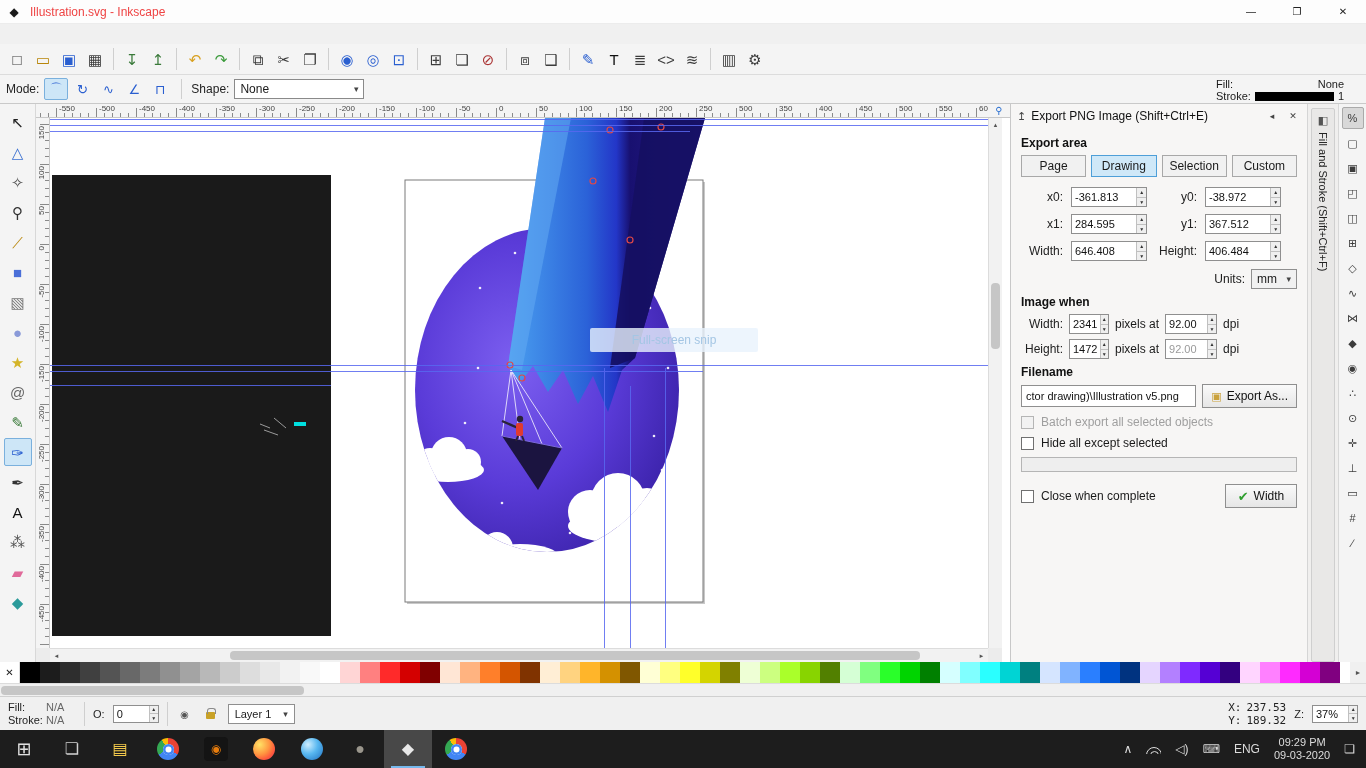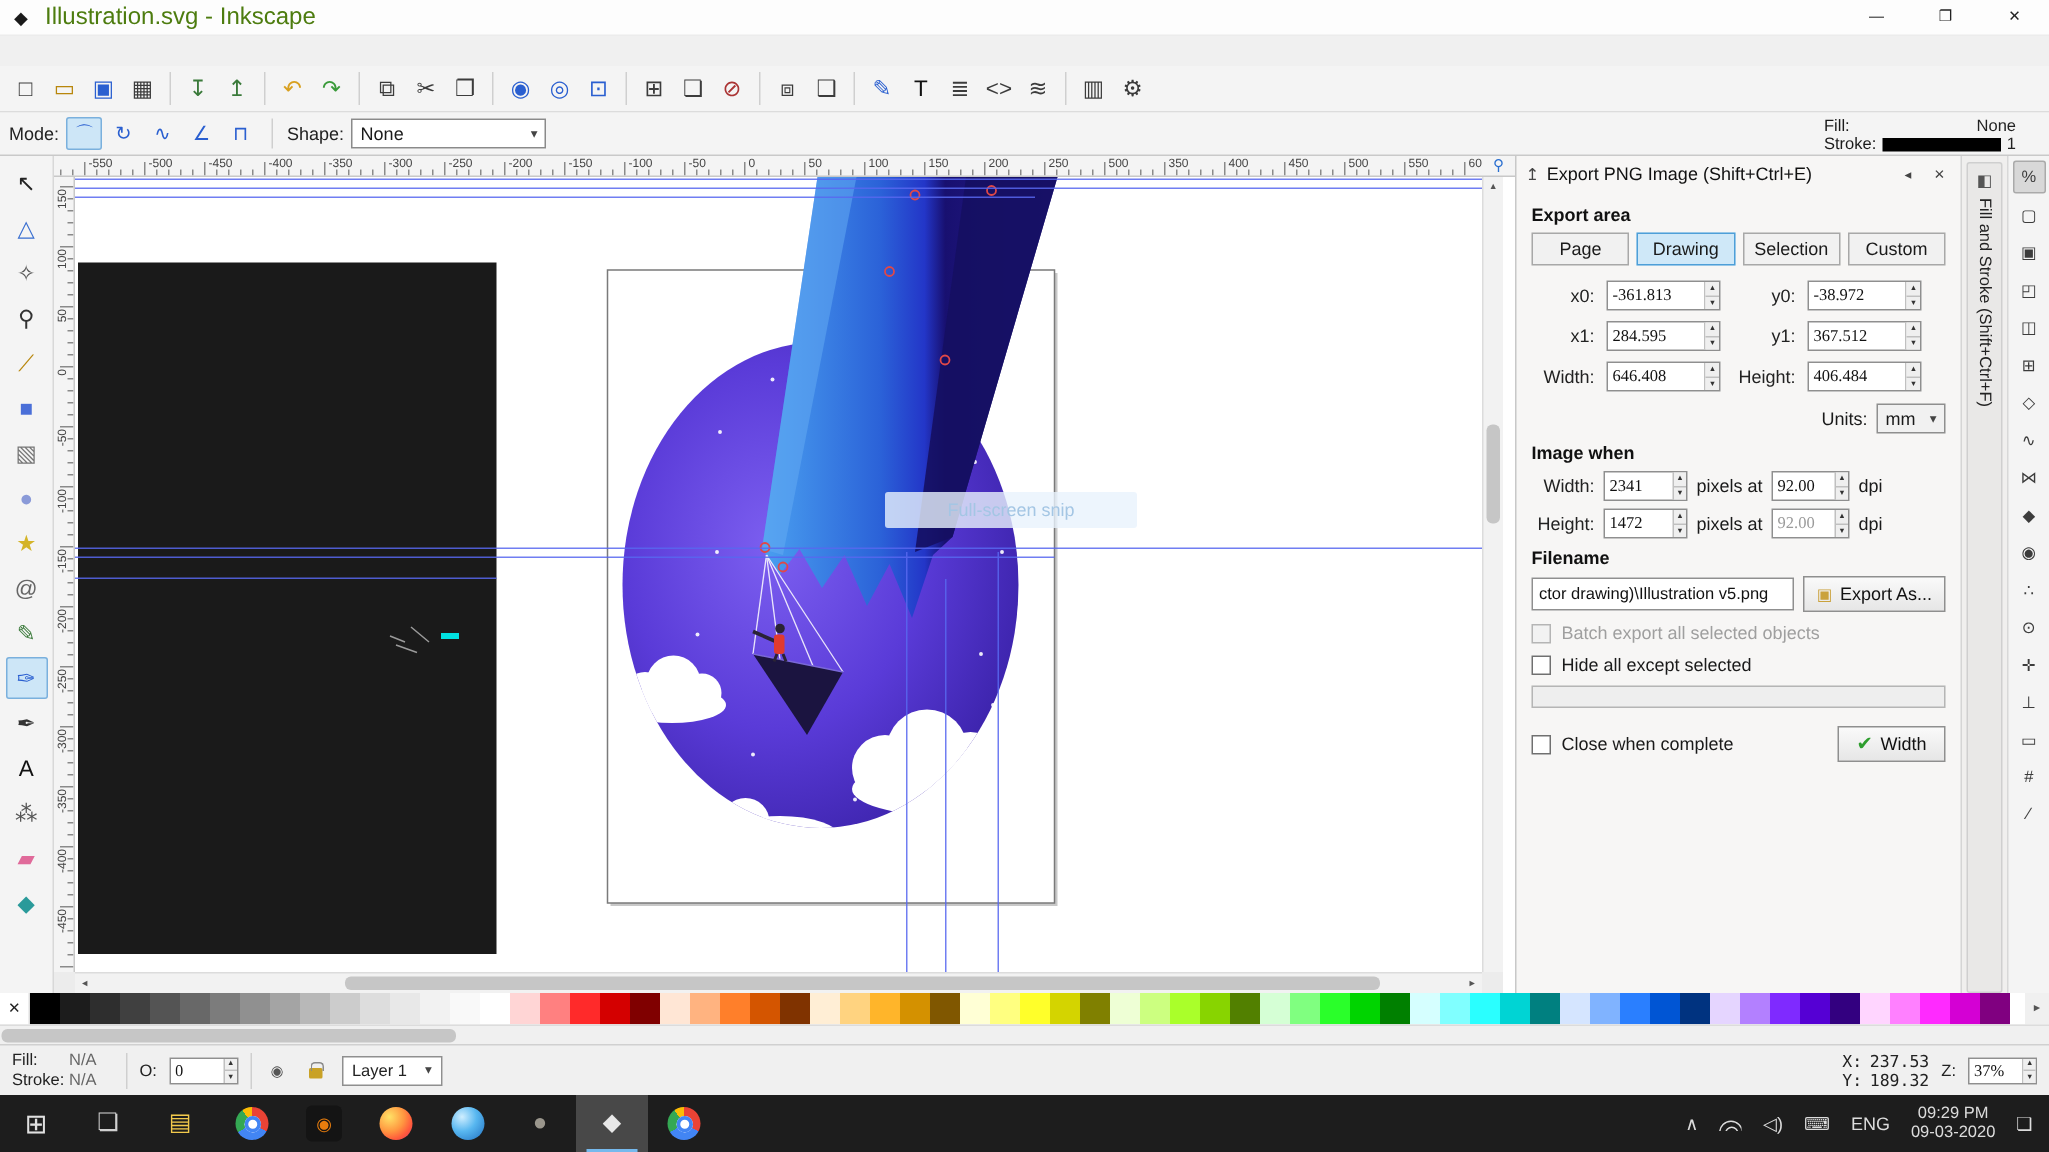--- a/index.html
+++ b/index.html
@@ -3,21 +3,21 @@
 <meta charset="utf-8">
 <style>
   *{margin:0;padding:0;box-sizing:border-box}
   body{font-family:"Liberation Sans","DejaVu Sans",sans-serif;font-size:12px;color:#1a1a1a;background:#888}
   .screen{position:relative;width:1366px;height:768px;background:#f0f0f0;overflow:hidden}
 
   
   .titlebar{position:absolute;top:0;left:0;right:0;height:24px;background:#fdfdfd;display:flex;align-items:center;padding-left:6px;border-bottom:1px solid #ececec}
   .app-logo{width:16px;height:16px;display:flex;align-items:center;justify-content:center;color:#1a1a1a;font-size:12px;margin-right:8px}
   .app-logo::before{content:"◆"}
-  .title-text{font-size:16px;color:#4d7c0f}
+  .title-text{font-size:12px;color:#ef4444}
   .win-controls{margin-left:auto;display:flex;height:100%}
   .win-btn{width:46px;height:100%;display:flex;align-items:center;justify-content:center;font-size:10px;color:#222}
   .icon-min::before{content:"—"}
   .icon-restore::before{content:"❐"}
   .icon-close::before{content:"✕"}
 
   
   .menubar{position:absolute;top:24px;left:0;right:0;height:20px;background:#fdfdfd;display:flex;align-items:center;padding-left:4px;border-bottom:1px solid #e6e6e6}
   .menu-item{padding:2px 9px;font-size:12px;color:#111}
 
@@ -84,33 +84,33 @@
   .icon-dockarrow::before{content:"◂"}
   .icon-x::before{content:"✕"}
   .panel-body{padding:2px 10px}
   .section-label{font-weight:bold;margin:6px 0 5px;color:#111}
   .area-buttons{display:flex;gap:5px;margin:2px 0 10px}
   .area-btn{flex:1;height:22px;display:flex;align-items:center;justify-content:center;background:#f1f1f1;border:1px solid #a8a8a8;font-size:12px}
   .area-btn.active{background:#cfe8f8;border-color:#4e9fd8}
   .coord-grid{display:grid;grid-template-columns:42px 76px 42px 76px;column-gap:8px;row-gap:7px;align-items:center}
   .fld-lbl{text-align:right;color:#222}
   .spin{display:flex;height:20px;border:1px solid #8f8f8f;background:#fff;align-items:stretch}
-  .spin input{border:0;outline:0;width:100%;min-width:0;padding:0 3px;font-family:Liberation Serif, serif;font-size:11px;background:transparent;color:#111}
+  .spin input{border:0;outline:0;width:100%;min-width:0;padding:0 3px;font-family:Liberation Sans, sans-serif;font-size:11px;background:transparent;color:#111}
   .spin-btns{width:11px;border-left:1px solid #c0c0c0;display:flex;flex-direction:column}
   .spin-btns span{flex:1;display:flex;align-items:center;justify-content:center;font-size:5px;color:#333;background:#efefef}
   .spin-btns span + span{border-top:1px solid #c0c0c0}
   .spin .up::before{content:"▲"}
   .spin .dn::before{content:"▼"}
   .spin.disabled input{color:#9a9a9a}
   .units-row{display:flex;justify-content:flex-end;align-items:center;gap:6px;margin:8px 0 2px}
   .select{height:20px;min-width:46px;border:1px solid #8f8f8f;background:#f1f1f1;display:flex;align-items:center;justify-content:space-between;padding:0 5px;gap:8px}
   .select::after{content:"▾";font-size:9px;color:#444}
   .imgsize-row{display:flex;align-items:center;gap:6px;margin:5px 0}
   .imgsize-row .fld-lbl{width:42px}
-  .imgsize-row .spin{width:56px}
+  .imgsize-row .spin{width:40px}
   .imgsize-row .dpi-spin{width:52px}
   .filename-row{display:flex;gap:6px;margin:2px 0 4px;align-items:center}
   .text-input{flex:1;height:22px;border:1px solid #8f8f8f;background:#fff;padding:0 4px;font-family:inherit;font-size:11px;min-width:0;color:#111;outline:0}
   .btn{height:24px;border:1px solid #8f8f8f;background:linear-gradient(#fafafa,#e6e6e6);display:flex;align-items:center;justify-content:center;padding:0 8px;gap:5px;font-size:12px;color:#111}
   .img-glyph{color:#caa23c;font-size:11px}
   .check-row{display:flex;align-items:center;gap:7px;margin:7px 0}
   .checkbox{width:13px;height:13px;border:1px solid #707070;background:#fff;flex:0 0 auto}
   .check-row.disabled .checkbox{border-color:#b5b5b5;background:#f2f2f2}
   .check-row.disabled .lbl{color:#9f9f9f}
   .progress{height:15px;border:1px solid #b5b5b5;background:#eeeeee;margin:4px 0 12px}

